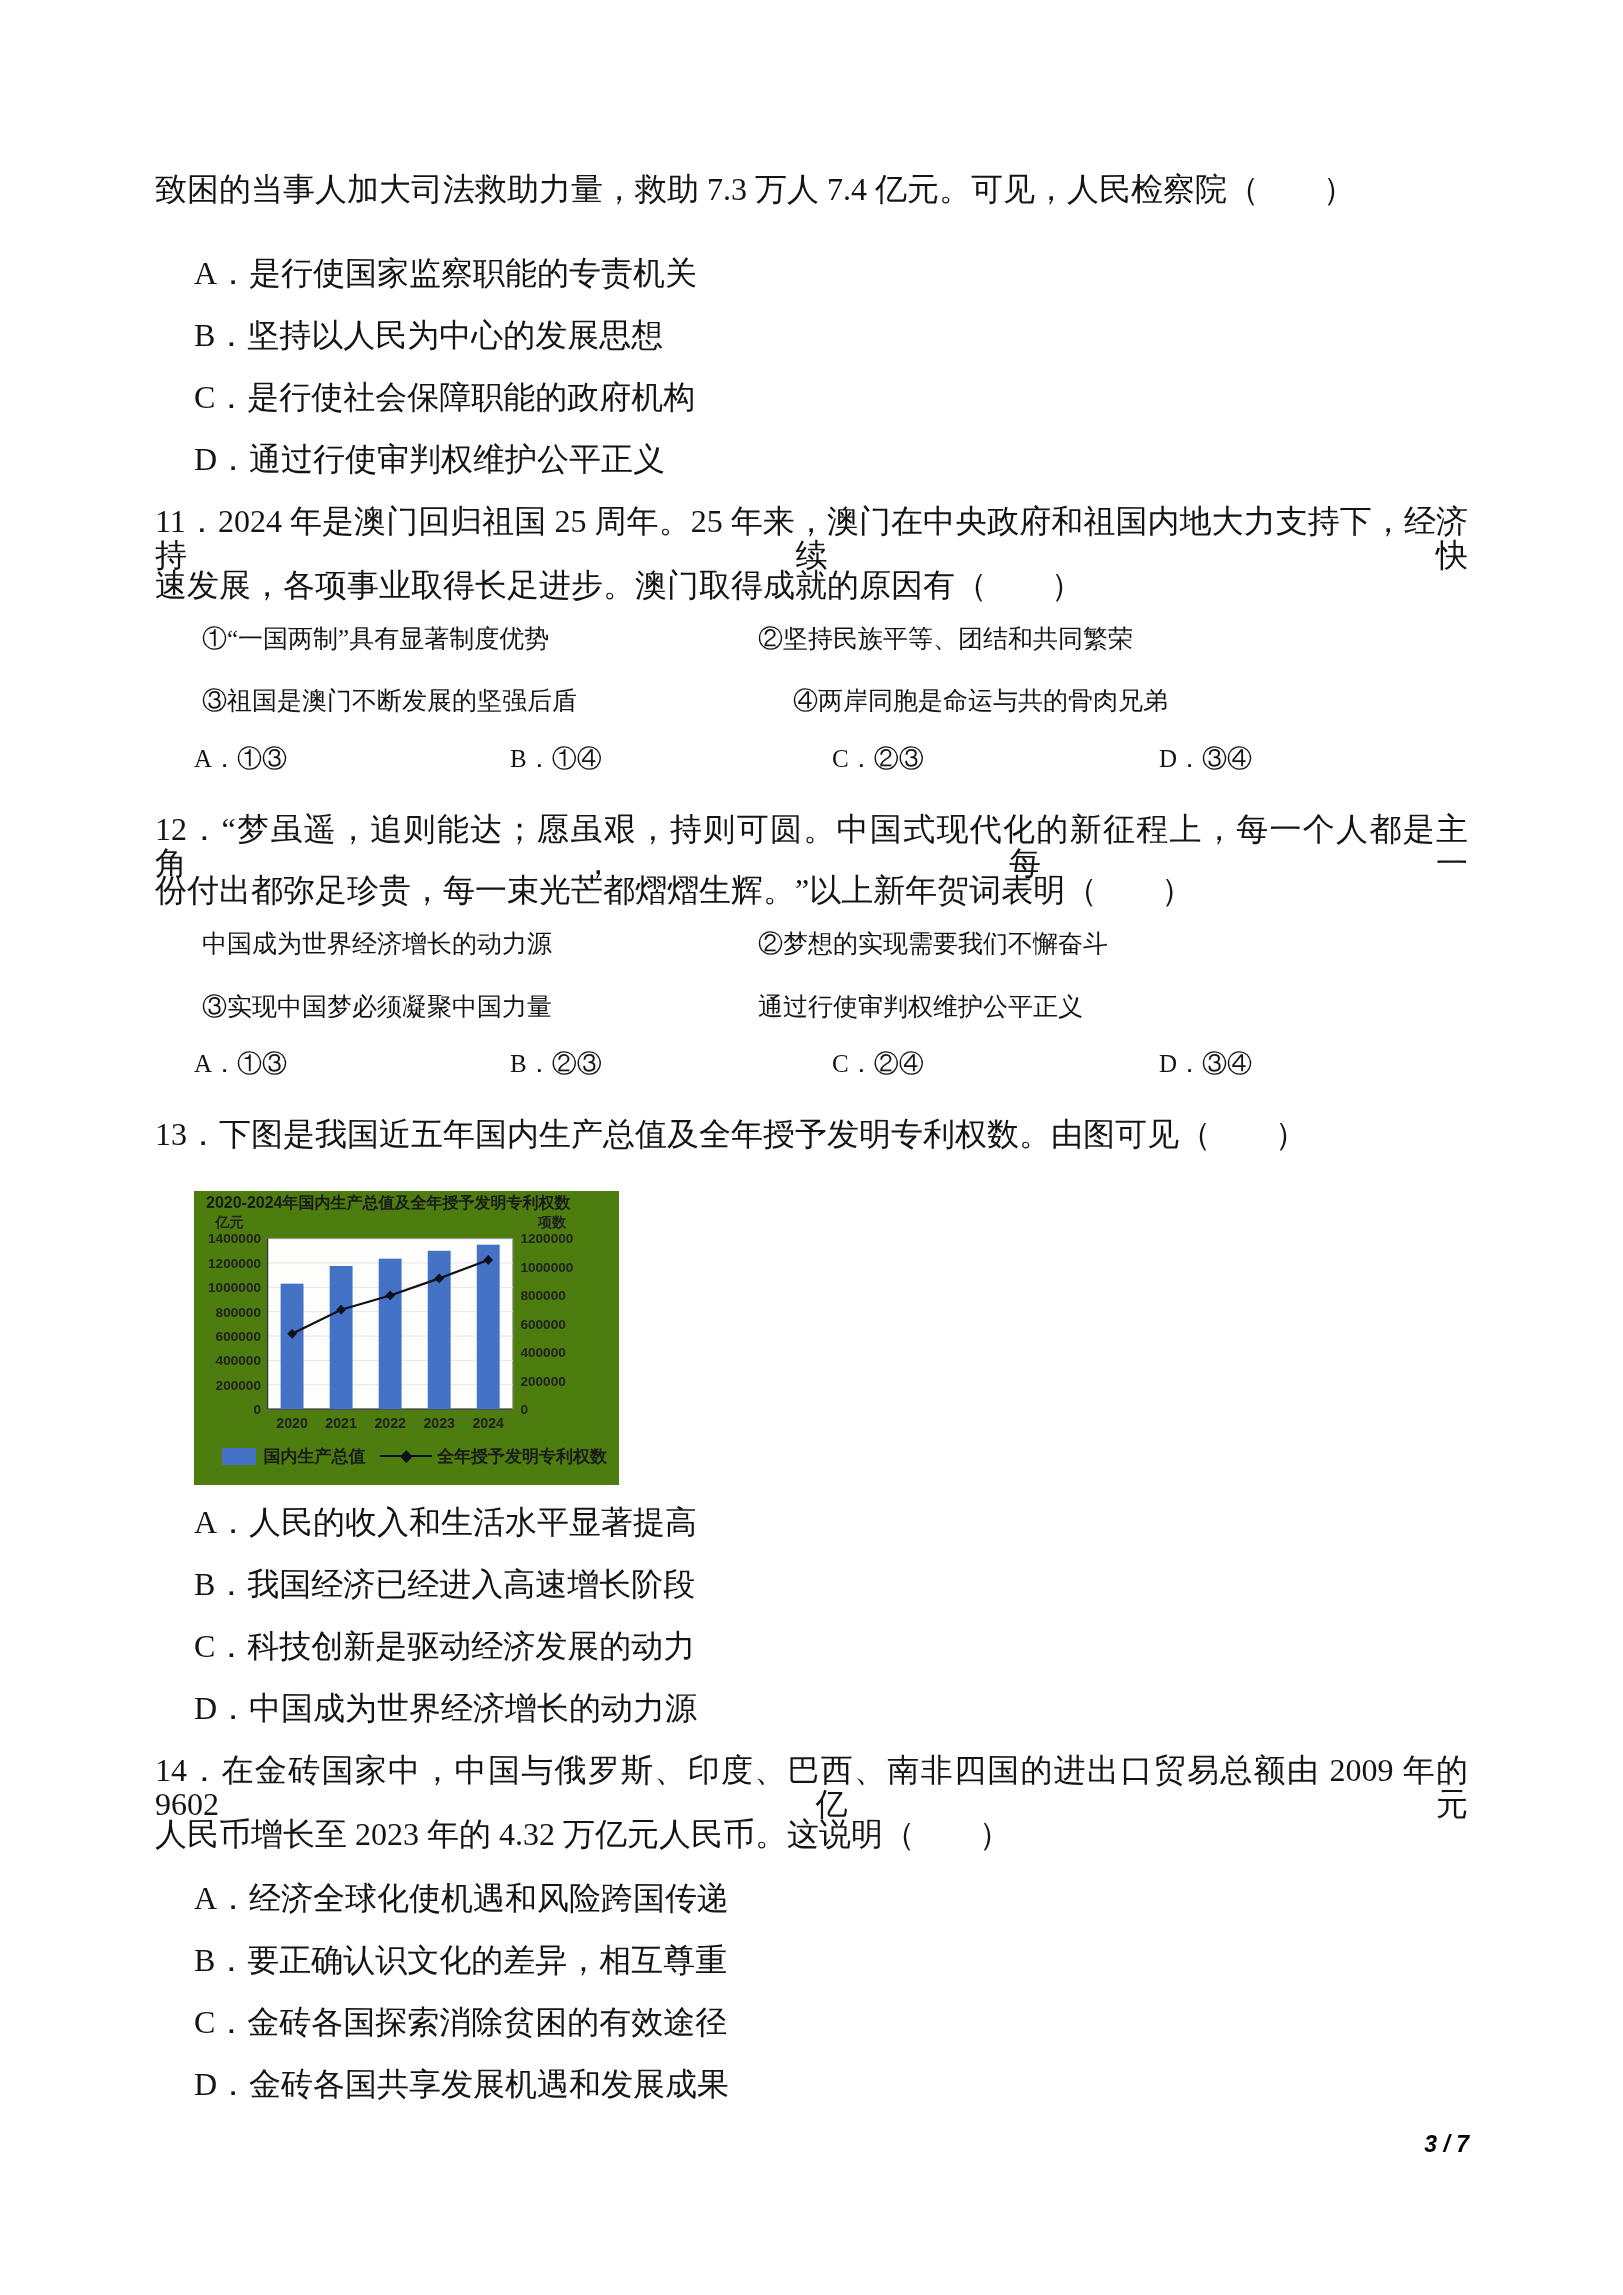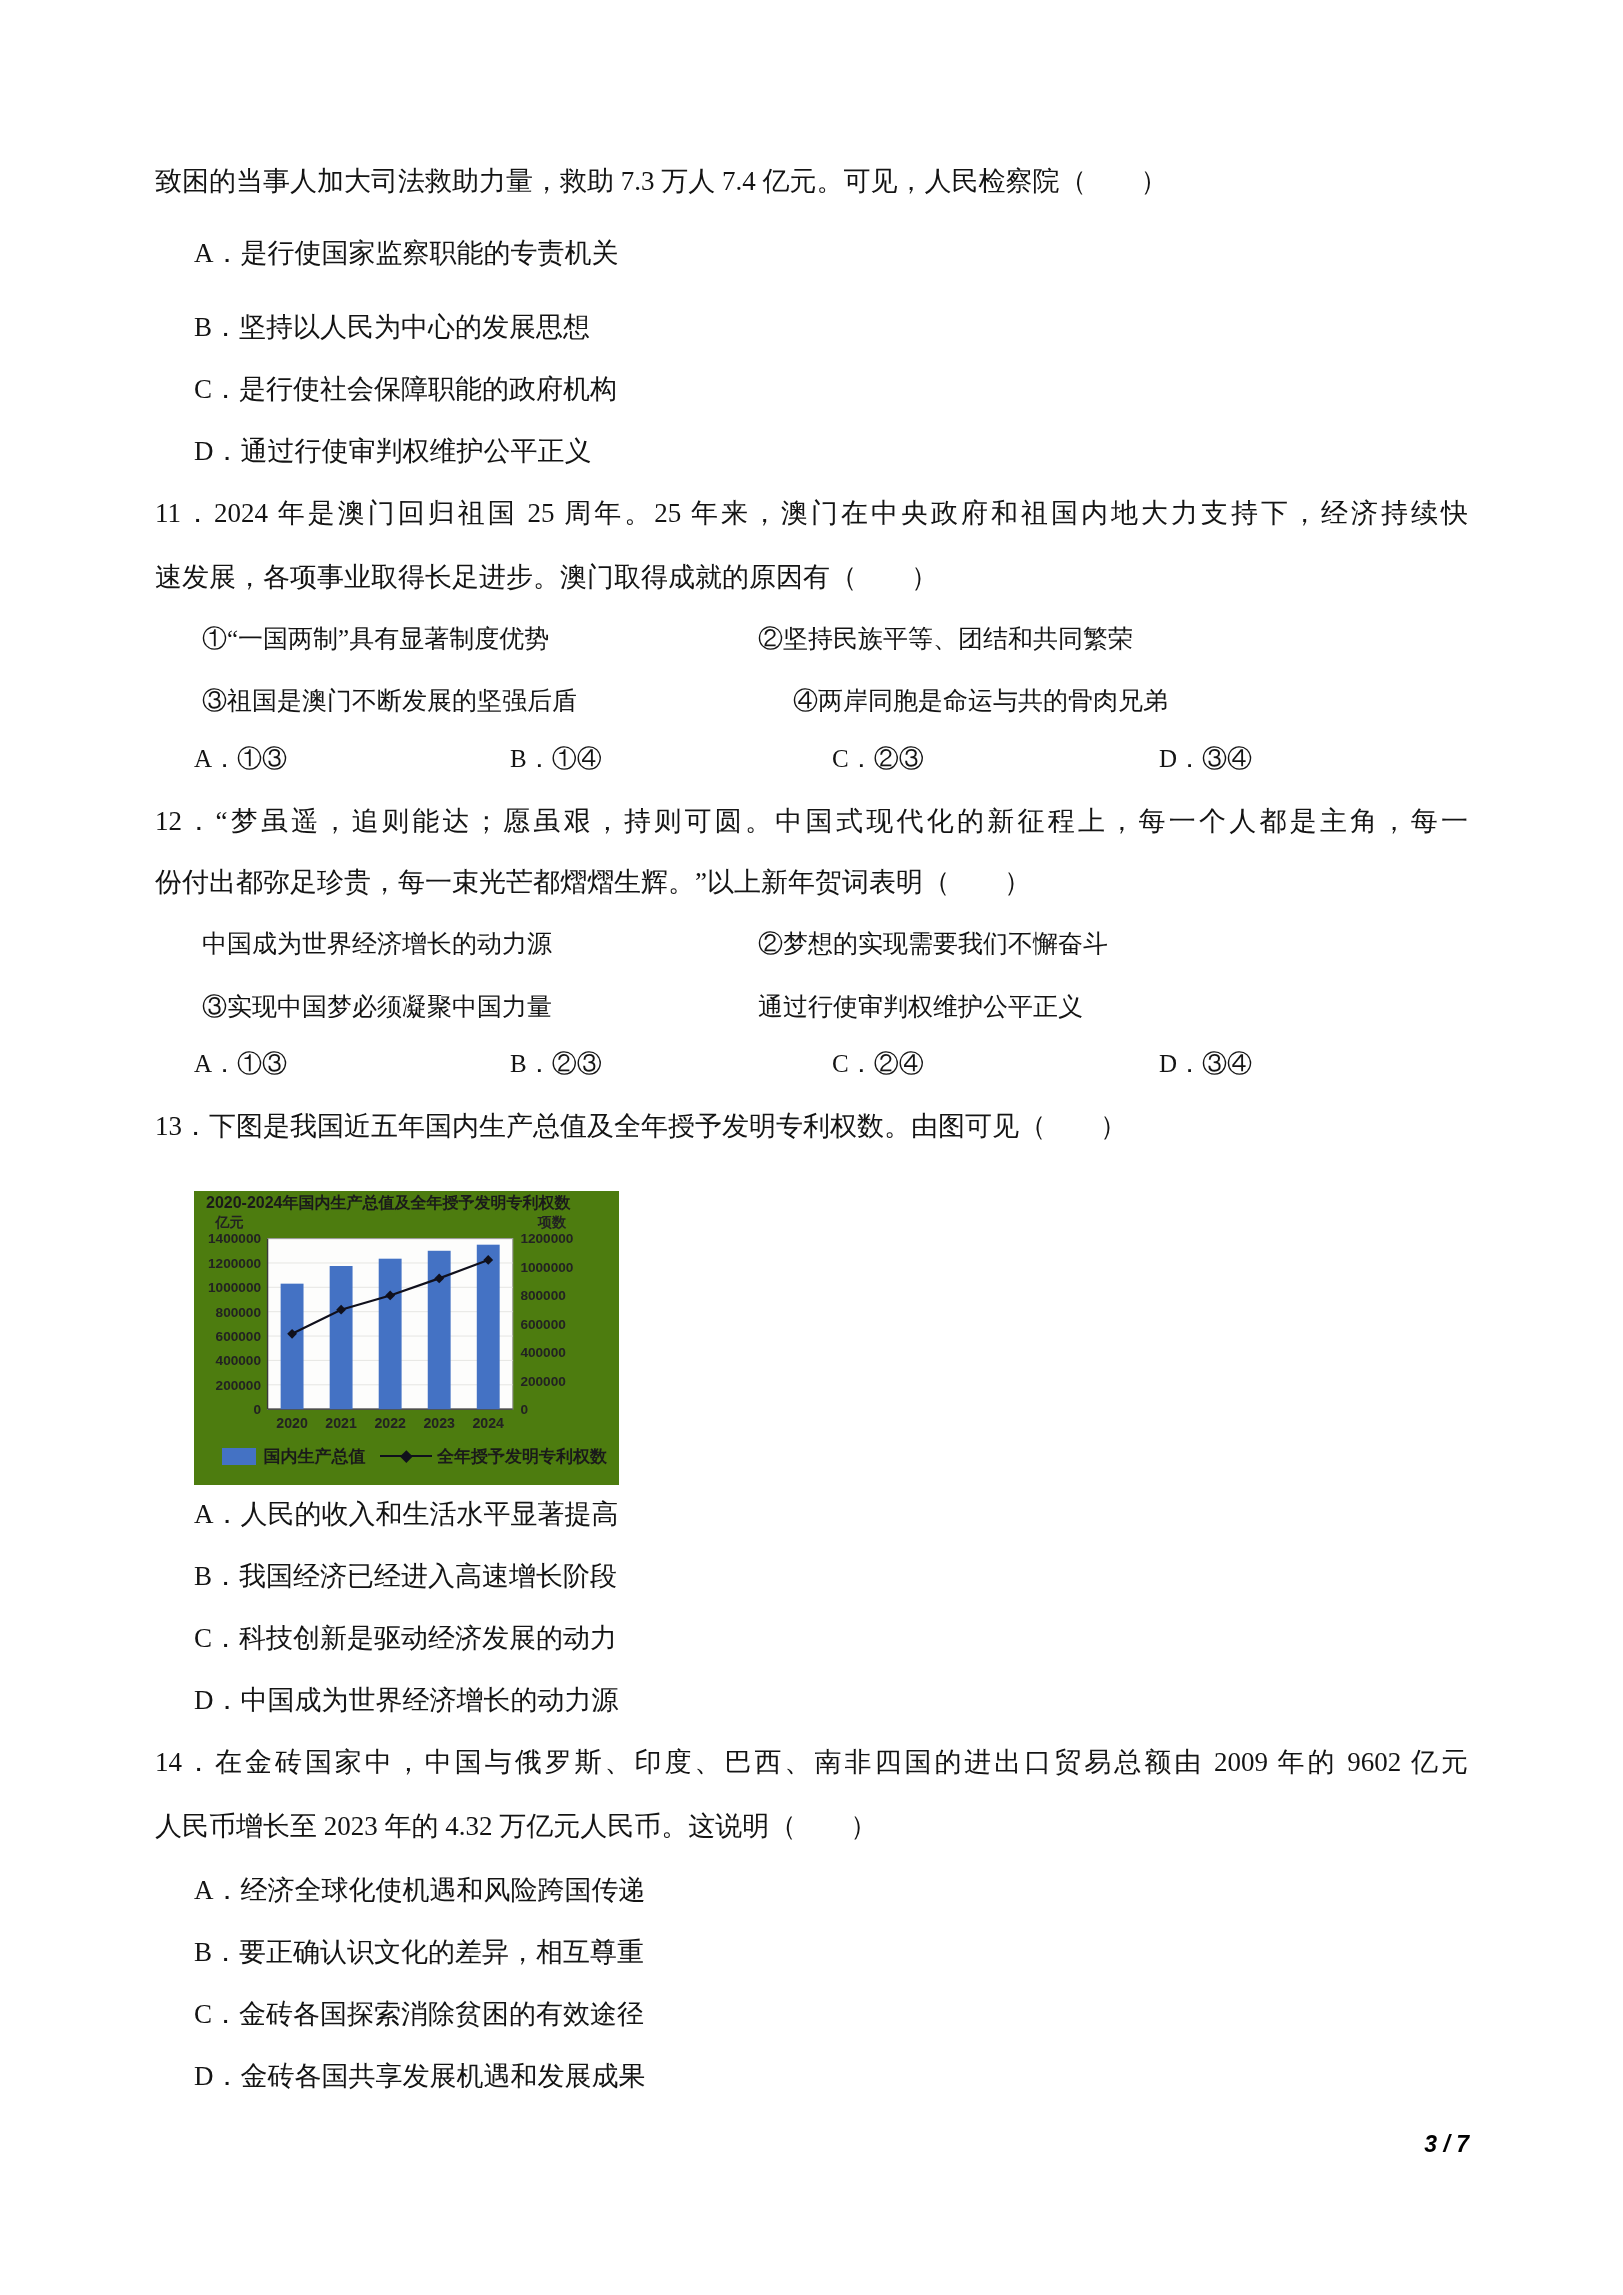--- a/index.html
+++ b/index.html
@@ -2,21 +2,21 @@
 <html style="font-size:8.7px"><head>
 <meta charset="utf-8">
 <style>
   html,body{margin:0;padding:0;}
   body{
     width:1623px;height:2295px;background:#ffffff;position:relative;overflow:hidden;
     font-family:"Liberation Serif","DejaVu Serif",serif;color:#141414;
   }
   .line{
     position:absolute;left:155px;width:1325px;
-    font-size:27px;line-height:34px;white-space:pre;
+    font-size:32px;line-height:34px;white-space:pre;margin-top:8px;
   }
   .opt{left:194px;}
   .just{white-space:normal;width:1313px;text-align:justify;text-align-last:justify;}
   .row{position:absolute;left:0;width:1623px;height:34px;font-size:25px;line-height:34px;}
   .row span{position:absolute;white-space:pre;top:0;}
   .s1{left:202px}.s2{left:758px}.s2b{left:793px}
   .c1{left:194px}.c2{left:510px}.c3{left:832px}.c4{left:1159px}
 
   
   .figure{
@@ -49,21 +49,21 @@
     position:absolute;left:1360px;top:2131px;width:109px;text-align:right;
     font-family:"Liberation Sans","DejaVu Sans",sans-serif;font-size:23px;font-weight:700;color:#000;font-style:italic;
   }
 </style>
 </head>
 <body>
 
 <div class="page">
 
   <div class="line" style="top:164px">致困的当事人加大司法救助力量，救助 7.3 万人 7.4 亿元。可见，人民检察院（　　）</div>
-  <div class="line opt" style="top:236px">A．是行使国家监察职能的专责机关</div>
+  <div class="line opt" style="top:248px">A．是行使国家监察职能的专责机关</div>
   <div class="line opt" style="top:310px">B．坚持以人民为中心的发展思想</div>
   <div class="line opt" style="top:372px">C．是行使社会保障职能的政府机构</div>
   <div class="line opt" style="top:434px">D．通过行使审判权维护公平正义</div>
 
   <div class="line just" style="top:496px">11．2024 年是澳门回归祖国 25 周年。25 年来，澳门在中央政府和祖国内地大力支持下，经济持续快</div>
   <div class="line" style="top:560px">速发展，各项事业取得长足进步。澳门取得成就的原因有（　　）</div>
   <div class="row" style="top:622px">
     <span class="s1">①“一国两制”具有显著制度优势</span>
     <span class="s2">②坚持民族平等、团结和共同繁荣</span>
   </div>

